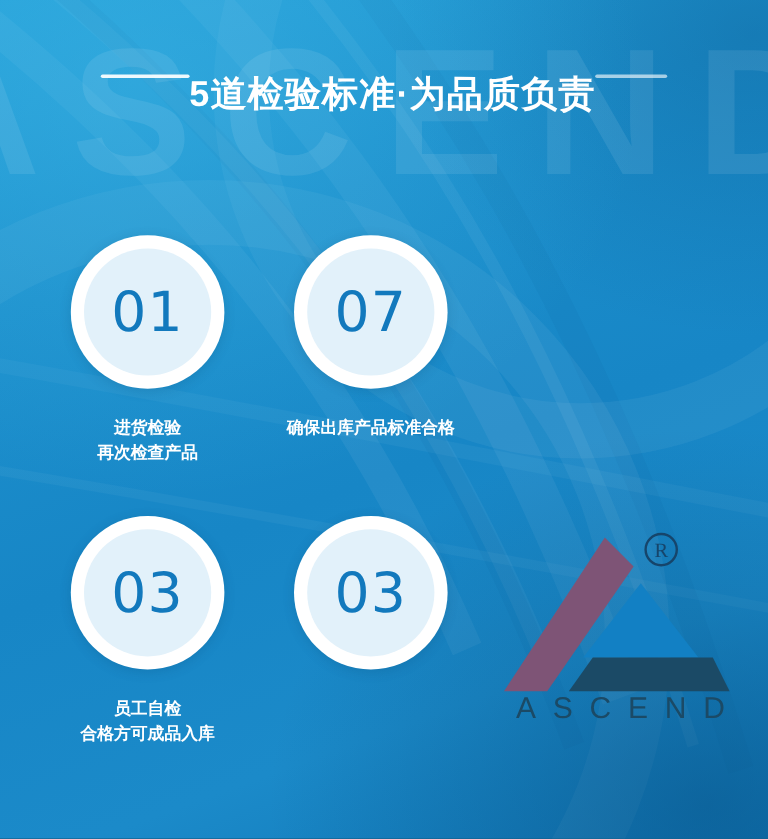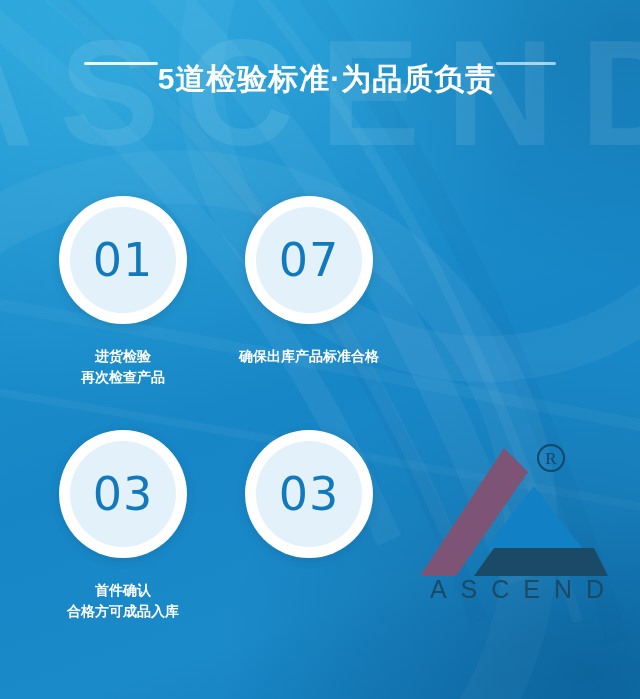--- a/index.html
+++ b/index.html
@@ -252,21 +252,21 @@
 
     <div class="row row-2">
 
       <div class="cell">
         <div class="circle">
           <div class="circle-inner">
             <span class="num">03</span>
           </div>
         </div>
         <div class="caption">
-          <span class="l1">首件确认</span>
+          <span class="l1">员工自检</span>
           <span class="l2">合格方可成品入库</span>
         </div>
       </div>
 
       <div class="cell">
         <div class="circle">
           <div class="circle-inner">
             <span class="num">03</span>
           </div>
         </div>

